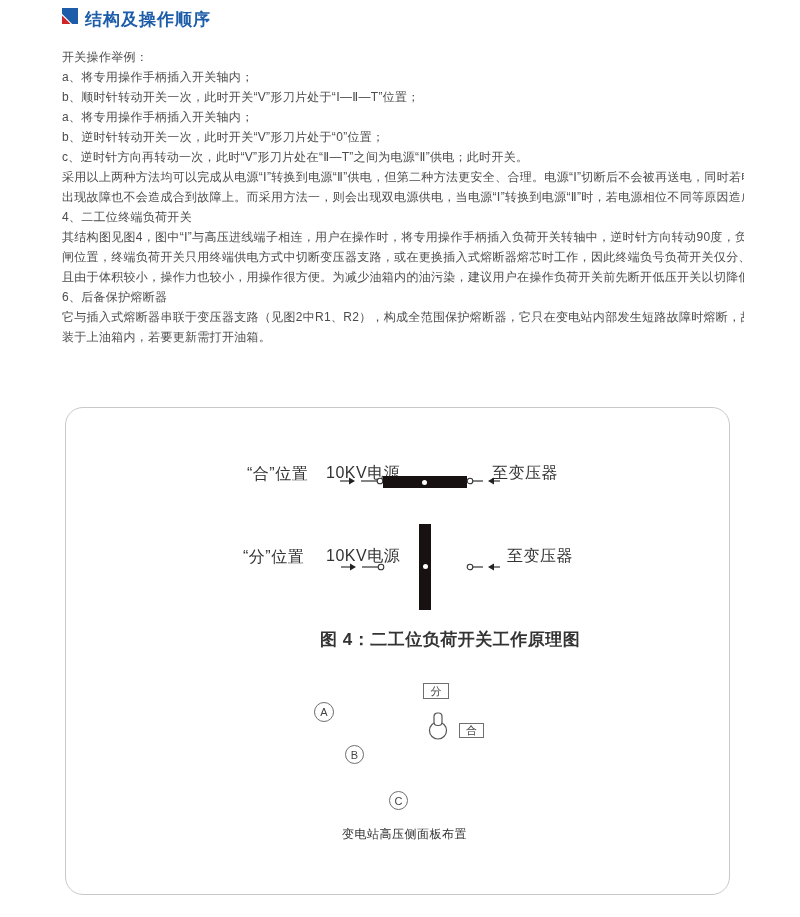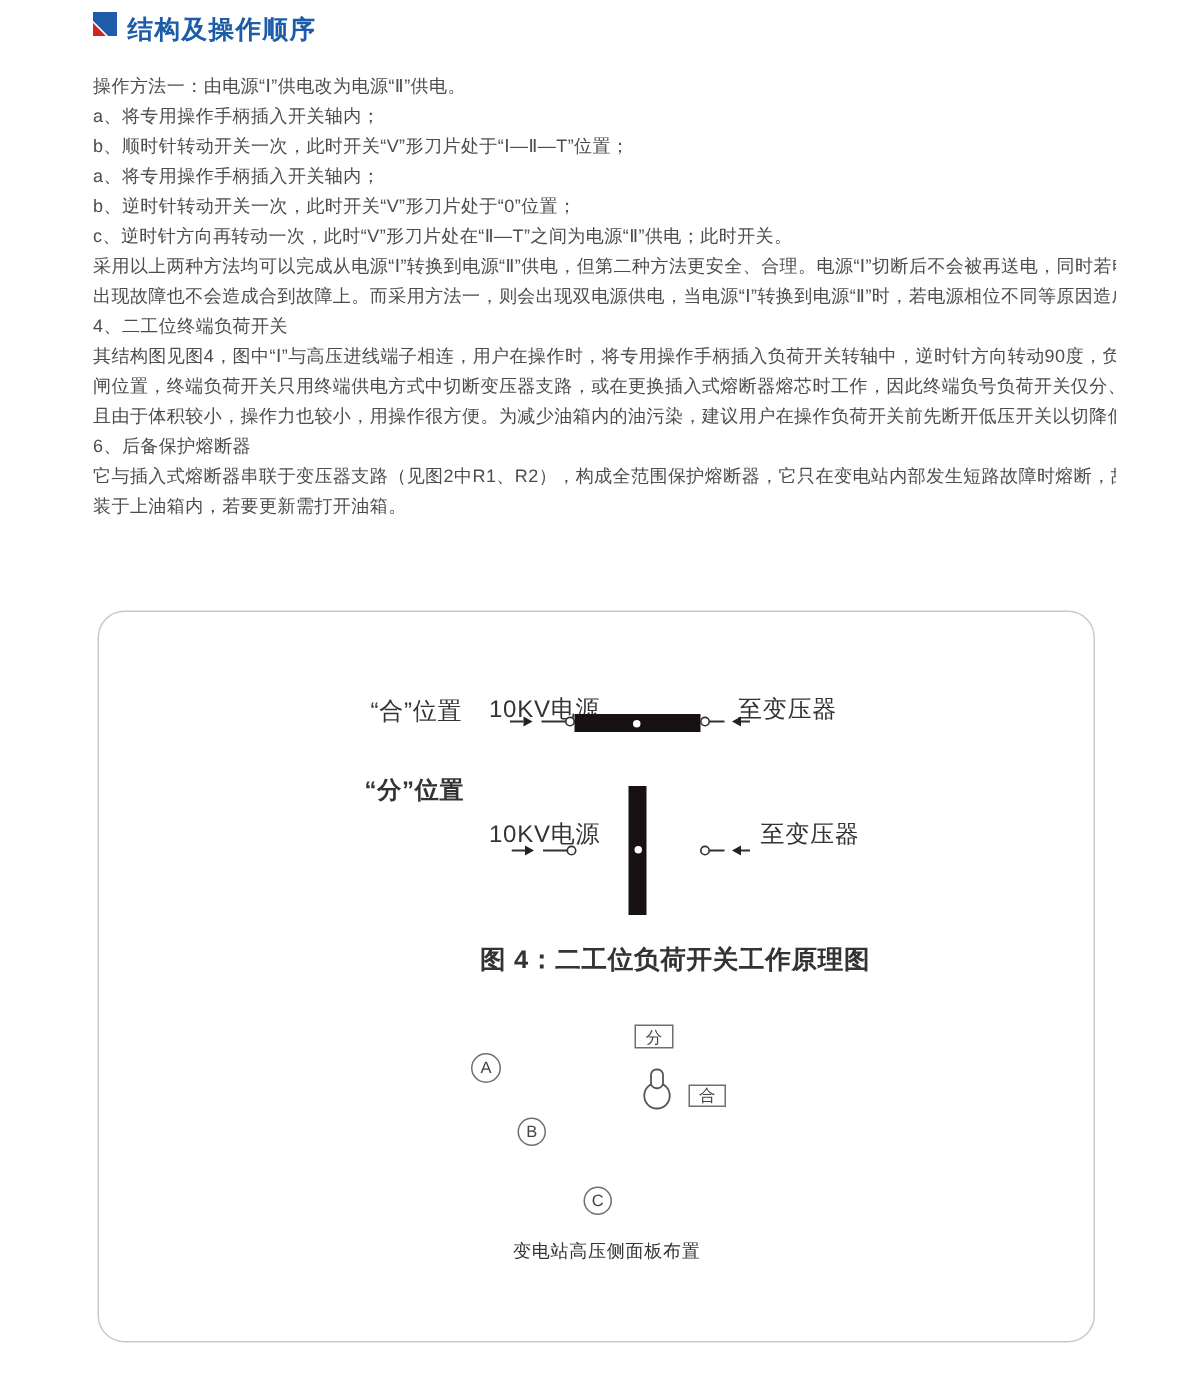--- a/index.html
+++ b/index.html
@@ -60,21 +60,21 @@
 <div class="hdr">
   <svg class="hdr-icon" viewBox="0 0 16 16">
     <rect width="16" height="16" fill="#1c5ca8"></rect>
     <line x1="-2" y1="5.5" x2="11" y2="18.5" stroke="#ffffff" stroke-width="2.4"></line>
     <polygon points="0,16 8.6,16 0,7.4" fill="#cf2525"></polygon>
   </svg>
   <span class="hdr-title">结构及操作顺序</span>
 </div>
 
 <div class="txt">
-  <div class="ln">操作方法一：由电源“Ⅰ”供电改为电源“Ⅱ”供电。</div>
+  <div class="ln">开关操作举例：</div>
   <div class="ln">a、将专用操作手柄插入开关轴内；</div>
   <div class="ln">b、顺时针转动开关一次，此时开关“V”形刀片处于“Ⅰ—Ⅱ—T”位置；</div>
   <div class="ln">a、将专用操作手柄插入开关轴内；</div>
   <div class="ln">b、逆时针转动开关一次，此时开关“V”形刀片处于“0”位置；</div>
   <div class="ln">c、逆时针方向再转动一次，此时“V”形刀片处在“Ⅱ—T”之间为电源“Ⅱ”供电；此时开关。</div>
   <div class="ln">采用以上两种方法均可以完成从电源“Ⅰ”转换到电源“Ⅱ”供电，但第二种方法更安全、合理。电源“Ⅰ”切断后不会被再送电，同时若电源“Ⅱ”</div>
   <div class="ln">出现故障也不会造成合到故障上。而采用方法一，则会出现双电源供电，当电源“Ⅰ”转换到电源“Ⅱ”时，若电源相位不同等原因造成故障。</div>
   <div class="ln">4、二工位终端负荷开关</div>
   <div class="ln">其结构图见图4，图中“Ⅰ”与高压进线端子相连，用户在操作时，将专用操作手柄插入负荷开关转轴中，逆时针方向转动90度，负荷开关转到“分”</div>
   <div class="ln">闸位置，终端负荷开关只用终端供电方式中切断变压器支路，或在更换插入式熔断器熔芯时工作，因此终端负号负荷开关仅分、合两位置，</div>
@@ -101,21 +101,21 @@
   <div class="dot" style="left:39px;top:3.5px;"></div>
 </div>
 
 <svg class="abs" style="left:466px;top:475px;" width="34" height="12" viewBox="0 0 34 12">
   <circle cx="4" cy="6" r="2.8" fill="#fff" stroke="#333" stroke-width="1.1"></circle>
   <line x1="7" y1="6" x2="17" y2="6" stroke="#333" stroke-width="1.2"></line>
   <polygon points="28,2.6 22,6 28,9.4" fill="#222"></polygon>
   <line x1="28" y1="6" x2="34" y2="6" stroke="#333" stroke-width="1.2"></line>
 </svg>
 
-<span class="dlabel abs" style="left:243px;top:517px;font-weight:bold;">“分”位置</span>
+<span class="dlabel abs" style="left:243px;top:547px;">“分”位置</span>
 <span class="dlabel abs" style="left:326px;top:546px;">10KV电源</span>
 <span class="dlabel abs" style="left:507px;top:546px;">至变压器</span>
 
 <svg class="abs" style="left:341px;top:561px;" width="44" height="12" viewBox="0 0 44 12">
   <line x1="0" y1="6" x2="9" y2="6" stroke="#333" stroke-width="1.2"></line>
   <polygon points="9,2.6 15,6 9,9.4" fill="#222"></polygon>
   <line x1="21" y1="6" x2="37" y2="6" stroke="#333" stroke-width="1.2"></line>
   <circle cx="40" cy="6" r="2.8" fill="#fff" stroke="#333" stroke-width="1.1"></circle>
 </svg>
 

